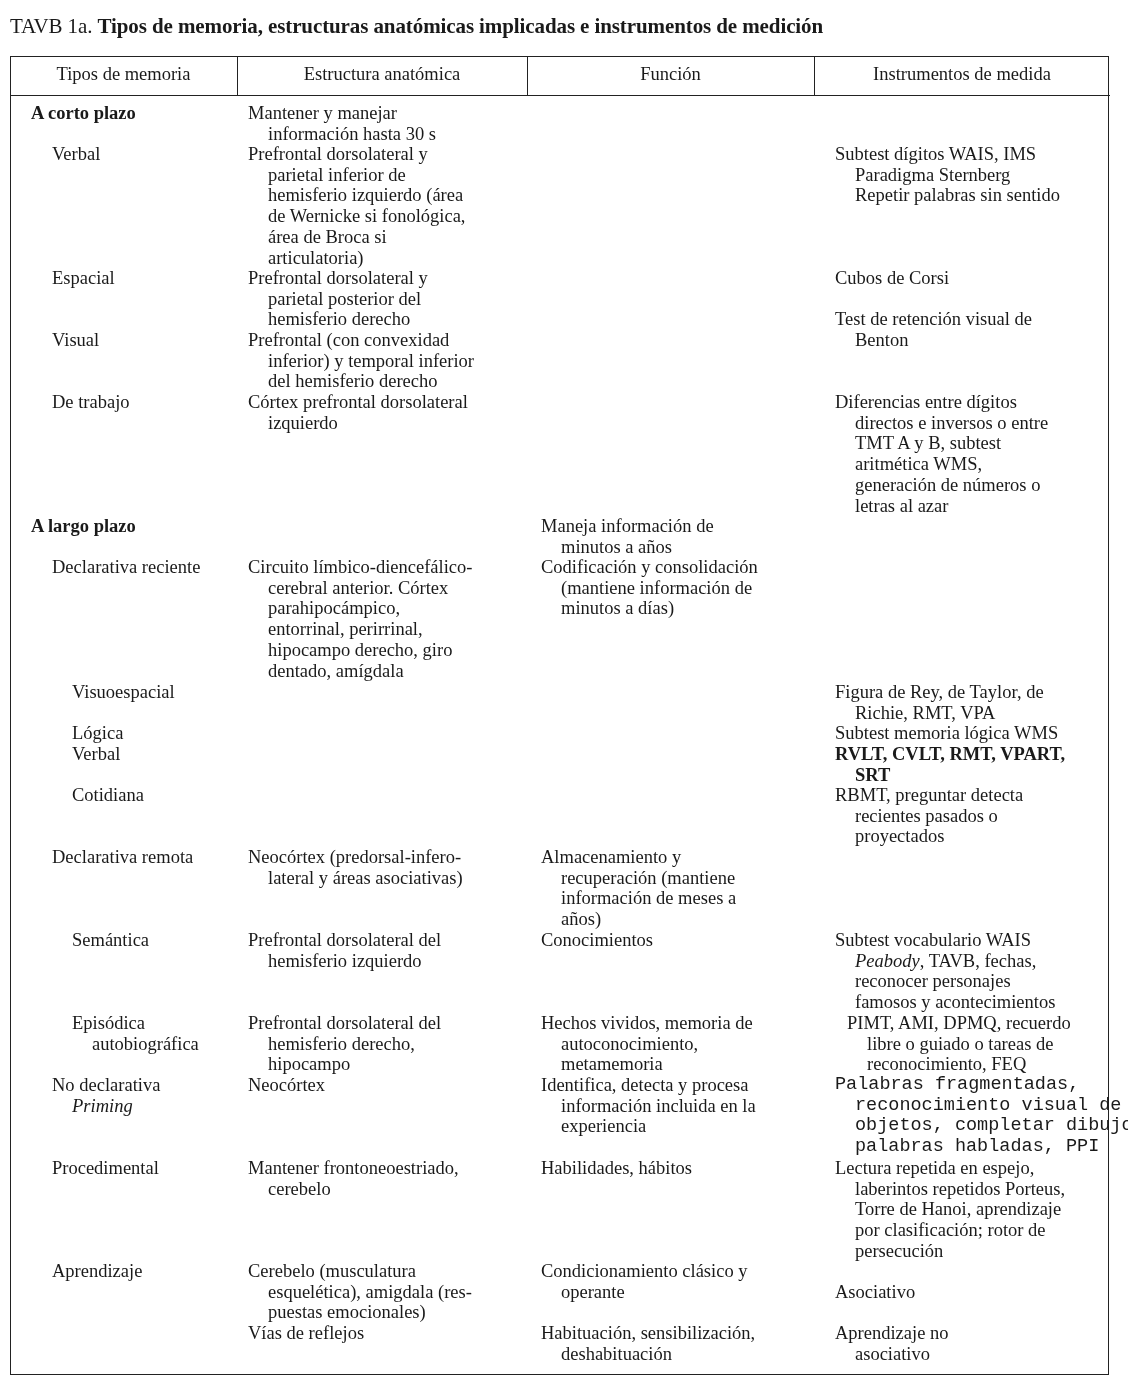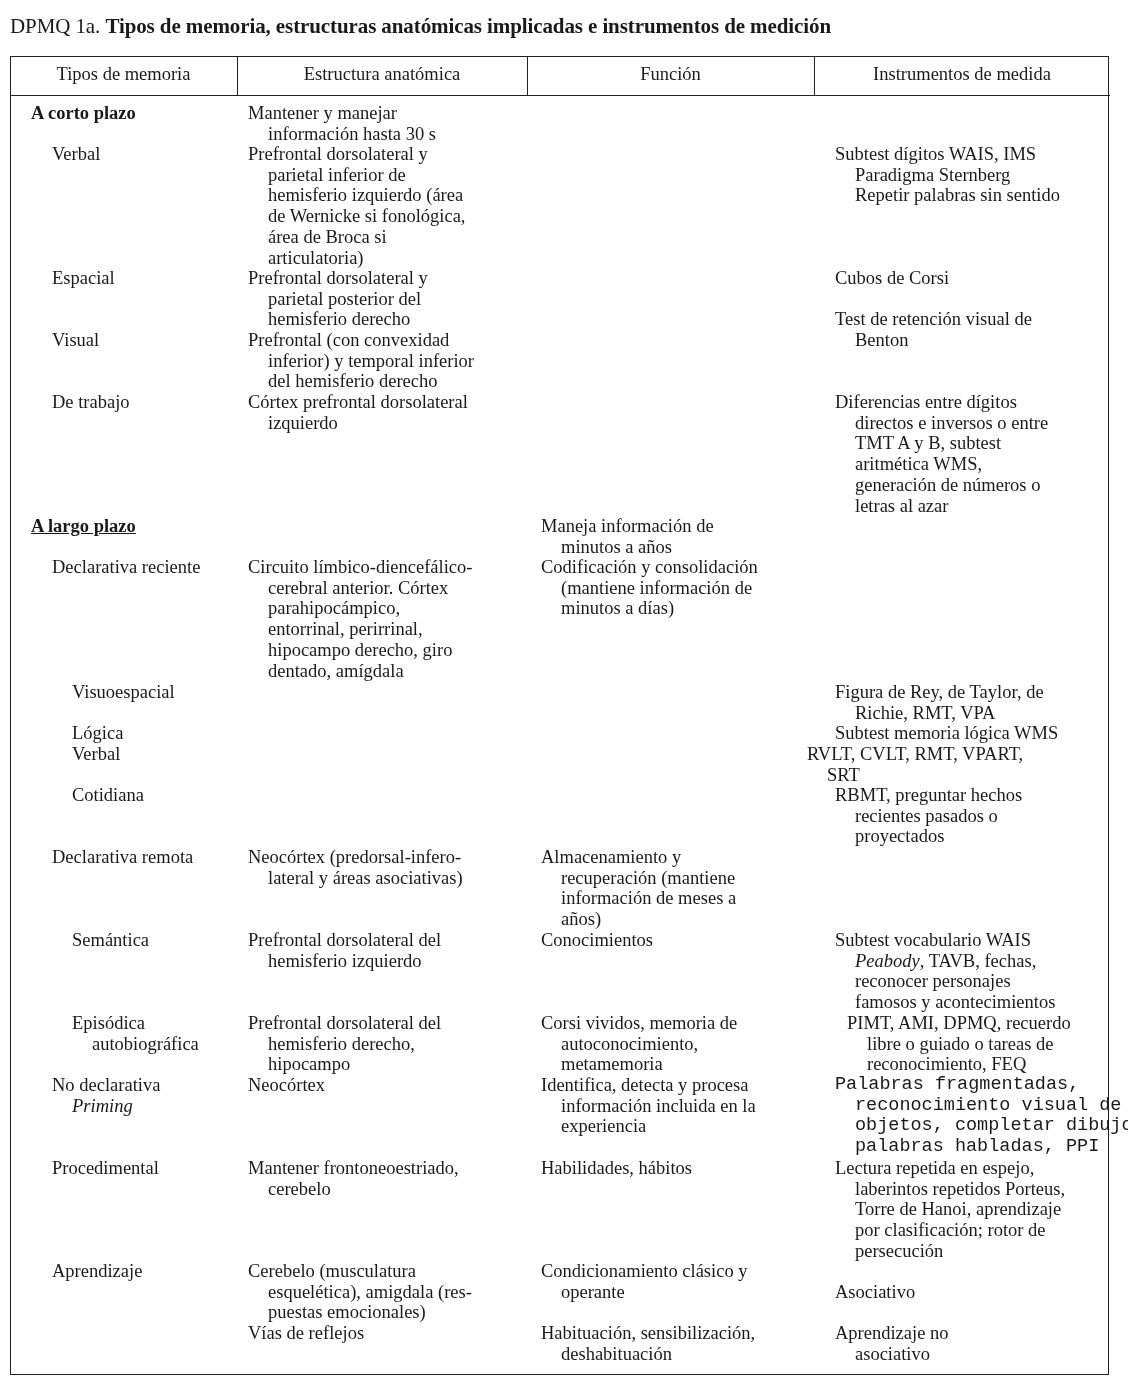--- a/index.html
+++ b/index.html
@@ -14,21 +14,21 @@
   .cell { position:absolute; font-size:18.5px; line-height:20.7px; white-space:nowrap; }
   .cell .ln { display:block; }
   .cell .ln.ind { padding-left:20px; }
   .bold { font-weight:bold; }
   i { font-style:italic; }
 </style>
 </head>
 <body>
 
 <div id="caption">
-  <span>DPMQ 1a.</span>
+  <span>TAVB 1a.</span>
   <b>Tipos de memoria, estructuras anatómicas implicadas e instrumentos de medición</b>
 </div>
 
 <div id="frame"></div>
 <div class="hdiv" style="top:95px;"></div>
 <div class="vdiv" style="left:237px;"></div>
 <div class="vdiv" style="left:527px;"></div>
 <div class="vdiv" style="left:814px;"></div>
 
 <div class="hcell" style="left:10px;width:227px;">Tipos de memoria</div>
@@ -102,21 +102,21 @@
       <div class="cell" style="left: 835px; top: 392px;">
         <span class="ln">Diferencias entre dígitos</span>
         <span class="ln ind">directos e inversos o entre</span>
         <span class="ln ind">TMT A y B, subtest</span>
         <span class="ln ind">aritmética WMS,</span>
         <span class="ln ind">generación de números o</span>
         <span class="ln ind">letras al azar</span>
       </div>
     </div>
     <div>
-      <div class="cell bold" style="left: 31px; top: 516px; text-decoration: underline;">
+      <div class="cell bold" style="left: 31px; top: 516px;">
         <span class="ln">A largo plazo</span>
       </div>
       <div class="cell" style="left: 541px; top: 516px;">
         <span class="ln">Maneja información de</span>
         <span class="ln ind">minutos a años</span>
       </div>
     </div>
     <div>
       <div class="cell" style="left: 52px; top: 557px;">
         <span class="ln">Declarativa reciente</span>
@@ -149,31 +149,31 @@
         <span class="ln">Lógica</span>
       </div>
       <div class="cell" style="left: 835px; top: 723px;">
         <span class="ln">Subtest memoria lógica WMS</span>
       </div>
     </div>
     <div>
       <div class="cell" style="left: 72px; top: 744px;">
         <span class="ln">Verbal</span>
       </div>
-      <div class="cell" style="left: 807px; top: 744px;">
+      <div class="cell" style="left: 835px; top: 744px; font-weight: bold;">
         <span class="ln">RVLT, CVLT, RMT, VPART,</span>
         <span class="ln ind">SRT</span>
       </div>
     </div>
     <div>
       <div class="cell" style="left: 72px; top: 785px;">
         <span class="ln">Cotidiana</span>
       </div>
       <div class="cell" style="left: 835px; top: 785px;">
-        <span class="ln">RBMT, preguntar hechos</span>
+        <span class="ln">RBMT, preguntar detecta</span>
         <span class="ln ind">recientes pasados o</span>
         <span class="ln ind">proyectados</span>
       </div>
     </div>
     <div>
       <div class="cell" style="left: 52px; top: 847px;">
         <span class="ln">Declarativa remota</span>
       </div>
       <div class="cell" style="left: 248px; top: 847px;">
         <span class="ln">Neocórtex (predorsal-infero-</span>
@@ -208,21 +208,21 @@
       <div class="cell" style="left: 72px; top: 1013px;">
         <span class="ln">Episódica</span>
         <span class="ln ind">autobiográfica</span>
       </div>
       <div class="cell" style="left: 248px; top: 1013px;">
         <span class="ln">Prefrontal dorsolateral del</span>
         <span class="ln ind">hemisferio derecho,</span>
         <span class="ln ind">hipocampo</span>
       </div>
       <div class="cell" style="left: 541px; top: 1013px;">
-        <span class="ln">Corsi vividos, memoria de</span>
+        <span class="ln">Hechos vividos, memoria de</span>
         <span class="ln ind">autoconocimiento,</span>
         <span class="ln ind">metamemoria</span>
       </div>
       <div class="cell" style="left: 835px; top: 1013px; margin-left: 12px;">
         <span class="ln">PIMT, AMI, DPMQ, recuerdo</span>
         <span class="ln ind">libre o guiado o tareas de</span>
         <span class="ln ind">reconocimiento, FEQ</span>
       </div>
     </div>
     <div>

